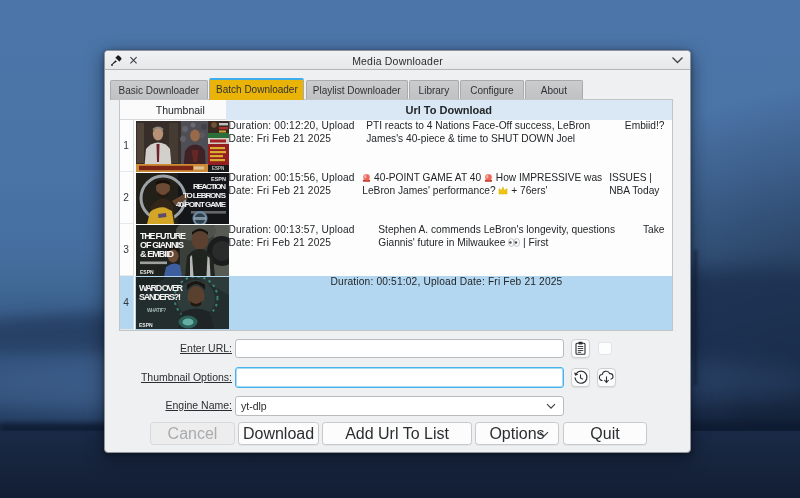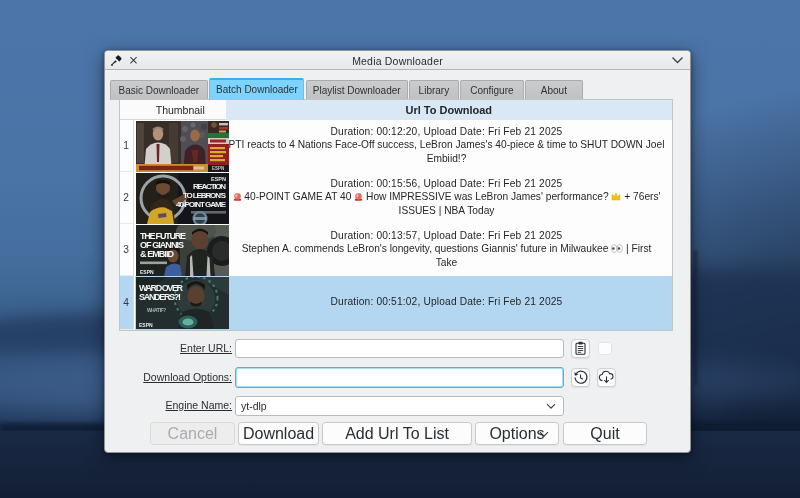--- a/index.html
+++ b/index.html
@@ -28,35 +28,35 @@
   background:linear-gradient(#f1f2f3,#e7e8e9); border-bottom:1px solid #b3b5b7;
   border-radius:3px 3px 0 0; }
 #title { position:absolute; left:0; right:0; top:3.5px; text-align:center;
   font-size:10.5px; font-weight:normal; color:#2a2c2e; letter-spacing:0.2px; }
 .ticon { position:absolute; top:3px; }
 
 #tabs { position:absolute; left:4px; top:27px; height:22px; width:578px; }
 .tab { position:absolute; top:2px; height:20px; background:linear-gradient(#cbcccd,#bfc0c1);
   border:1px solid #a9abad; border-bottom:none; color:#2f3234; font-size:10px;
   text-align:center; line-height:19px; border-radius:2px 2px 0 0; }
-.tab.sel { top:0; height:22px; background:#7dd3fc; border-top:2px solid #3daee9; z-index:2; }
+.tab.sel { top:0; height:22px; background:#eab308; border-top:2px solid #3daee9; z-index:2; }
 
 #table { position:absolute; left:13.5px; top:48px; width:554px; height:232px;
   background:#fdfdfd; border:1px solid #c2c4c6; font-size:10.2px; color:#232629; }
 .hdr { position:absolute; top:0; height:20px; line-height:20px; text-align:center; }
 #hthumb { left:0; width:106.5px; background:#fbfbfb; border-bottom:1px solid #d8d9da; font-size:10.5px; padding-left:15px; }
 #hurl { left:106.5px; right:0; background:#d9e8f4; font-weight:bold; font-size:11px; }
 .row { position:absolute; left:0; width:100%; height:52px; }
 .num { position:absolute; left:0; top:0; width:14px; height:100%; background:#fdfdfd;
   border-right:1px solid #dcddde; border-bottom:1px solid #e8e9ea;
   text-align:center; color:#35383a; }
 .num span { position:absolute; left:0; right:0; top:50%; margin-top:-6px; }
 .thumb { position:absolute; left:16px; top:0.5px; width:93px; height:51px; }
 .txt { position:absolute; left:109px; right:7px; top:0; height:100%;
-  display:flex; flex-direction:column; justify-content:center; text-align:center;
+  display:flex; flex-direction:row; justify-content:center; 
   line-height:13.4px; transform:translateY(-1px); }
 .sel4 { background:#b4d7f1 !important; }
 
 .lbl { position:absolute; font-size:10.5px; color:#2b2e30; text-align:right; right:458px;text-decoration:underline; }
 .inp { position:absolute; left:130px; width:329px; background:#fff;
   border:1px solid #b9bbbd; border-radius:3px; }
 .sqbtn { position:absolute; width:19px; height:19px; background:#fcfcfc;
   border:1px solid #d0d1d3; border-radius:4px; box-shadow:0 1px 1px rgba(0,0,0,.08); }
 .btn { position:absolute; top:371px; height:23px; background:#fcfcfc;
   border:1px solid #c6c8ca; border-radius:3.5px; font-size:16px; color:#2b2e30;
@@ -275,21 +275,21 @@
     <div class="inp" style="top:288px;height:19px"></div>
     <div class="sqbtn" style="left:466px;top:288px">
       <svg width="17" height="17" viewBox="0 0 17 17" style="margin:0 auto">
         <rect x="4" y="3.2" width="9" height="11" rx="1" fill="none" stroke="#2b2e30" stroke-width="1.1"></rect>
         <rect x="6.5" y="1.8" width="4" height="2.6" rx="0.6" fill="#2b2e30"></rect>
         <path d="M5.8 6.5h5.4M5.8 8.5h5.4M5.8 10.5h5.4M5.8 12.3h3.4" stroke="#2b2e30" stroke-width="0.9"></path>
       </svg>
     </div>
     <div style="position:absolute;left:493px;top:291px;width:14px;height:13px;background:#fdfdfd;border:1px solid #e3e4e5;border-radius:3px"></div>
 
-    <div class="lbl" style="top:320px">Download Options:</div>
+    <div class="lbl" style="top:320px">Thumbnail Options:</div>
     <div class="inp" style="top:316px;height:21px;border:1px solid #48b3ea;box-shadow:inset 0 0 0 1px #a6dbf5"></div>
     <div class="sqbtn" style="left:466px;top:317px">
       <svg width="17" height="17" viewBox="0 0 17 17" style="margin:0 auto">
         <path d="M4.2 4.6 A6 6 0 1 1 3 8.5" fill="none" stroke="#2b2e30" stroke-width="1.2"></path>
         <path d="M2.2 3.2 L3.1 6.7 L6.4 5.4 Z" fill="#2b2e30"></path>
         <path d="M8.5 5.5 L8.5 9 L11 10.2" fill="none" stroke="#2b2e30" stroke-width="1.1"></path>
       </svg>
     </div>
     <div class="sqbtn" style="left:492px;top:317px">
       <svg width="17" height="17" viewBox="0 0 17 17" style="margin:0 auto">

